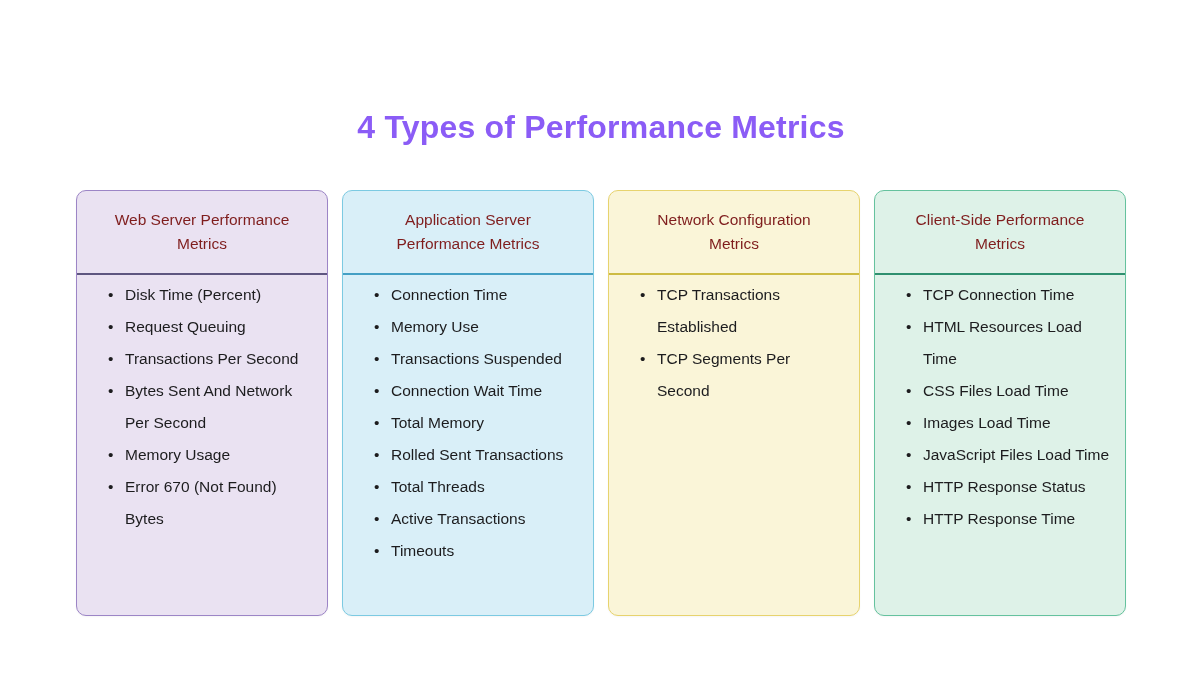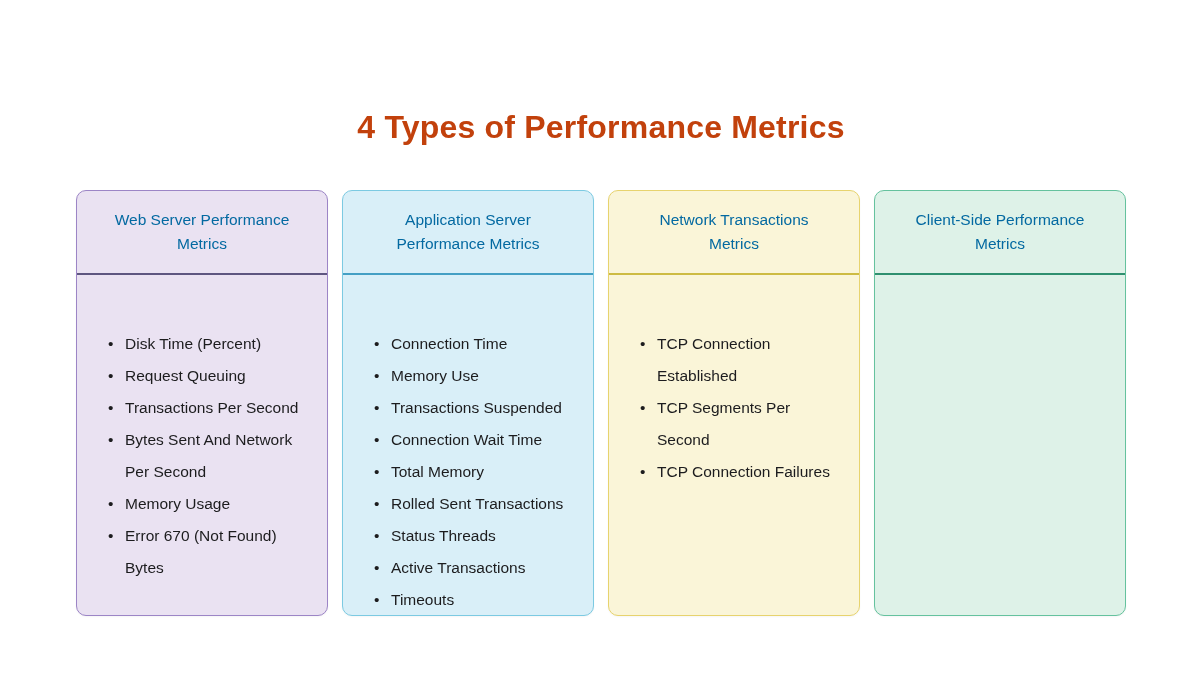--- a/index.html
+++ b/index.html
@@ -14,21 +14,21 @@
   }
   .page-title {
     position: absolute;
     top: 88px;
     left: 0;
     width: 100%;
     text-align: center;
     font-size: 32px;
     font-weight: 700;
     letter-spacing: 0.2px;
-    color: #c2410c;
+    color: #8b5cf6;
   }
   .cards-row {
     position: absolute;
     left: 76px;
     top: 190px;
     display: flex;
     gap: 14px;
   }
   .card {
     width: 252px;
@@ -46,26 +46,25 @@
     min-height: 84px;
     box-sizing: border-box;
     display: flex;
     align-items: center;
     justify-content: center;
     text-align: center;
     padding: 10px 26px;
     border-bottom: 2px solid var(--divider);
     font-size: 15.5px;
     line-height: 1.55;
-    color: #0369a1;
+    color: #7f1d1d;
     flex-shrink: 0;
   }
   .card-body {
-    padding: 28px 14px 16px 14px;
-    margin-top: 25px;
+    padding: 4px 14px 16px 14px;
   }
   .card-list {
     list-style: none;
     margin: 0;
     padding: 0 0 0 34px;
   }
   .card-list li {
     position: relative;
     font-size: 15.5px;
     line-height: 32px;
@@ -104,34 +103,44 @@
   <div class="card" style="--bg: #d9eff8; --border: #7ccae2; --divider: #449fc4;">
     <div class="card-header">Application Server Performance Metrics</div>
     <div class="card-body">
       <ul class="card-list">
           <li>Connection Time</li>
           <li>Memory Use</li>
           <li>Transactions Suspended</li>
           <li>Connection Wait Time</li>
           <li>Total Memory</li>
           <li>Rolled Sent Transactions</li>
-          <li>Status Threads</li>
+          <li>Total Threads</li>
           <li>Active Transactions</li>
           <li>Timeouts</li>
         </ul>
     </div>
   </div>
 
   <div class="card" style="--bg: #faf5d8; --border: #e7d36e; --divider: #cdbb43;">
-    <div class="card-header">Network Transactions Metrics</div>
+    <div class="card-header">Network Configuration Metrics</div>
     <div class="card-body">
       <ul class="card-list">
-          <li>TCP Connection Established</li>
+          <li>TCP Transactions Established</li>
           <li>TCP Segments Per Second</li>
-          <li>TCP Connection Failures</li>
         </ul>
     </div>
   </div>
 
   <div class="card" style="--bg: #def2e8; --border: #65c29e; --divider: #2f906f;">
     <div class="card-header">Client-Side Performance Metrics</div>
+    <div class="card-body">
+      <ul class="card-list">
+          <li>TCP Connection Time</li>
+          <li>HTML Resources Load Time</li>
+          <li>CSS Files Load Time</li>
+          <li>Images Load Time</li>
+          <li>JavaScript Files Load Time</li>
+          <li>HTTP Response Status</li>
+          <li>HTTP Response Time</li>
+        </ul>
+    </div>
   </div>
 </div>
 
 </body></html>

